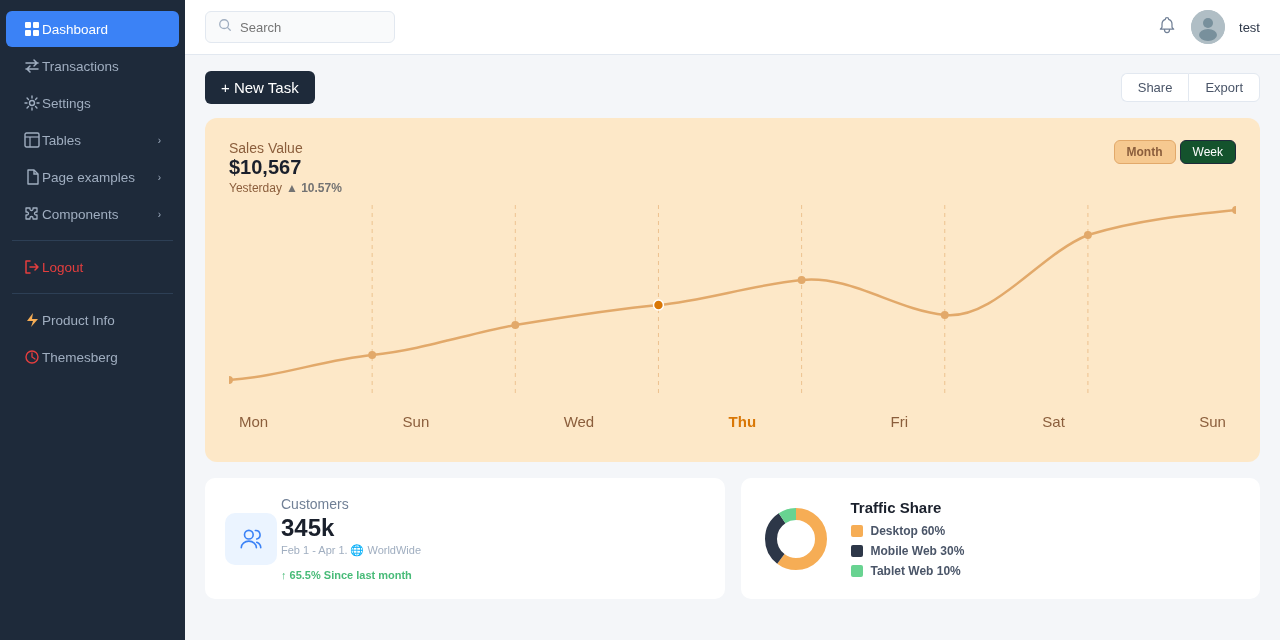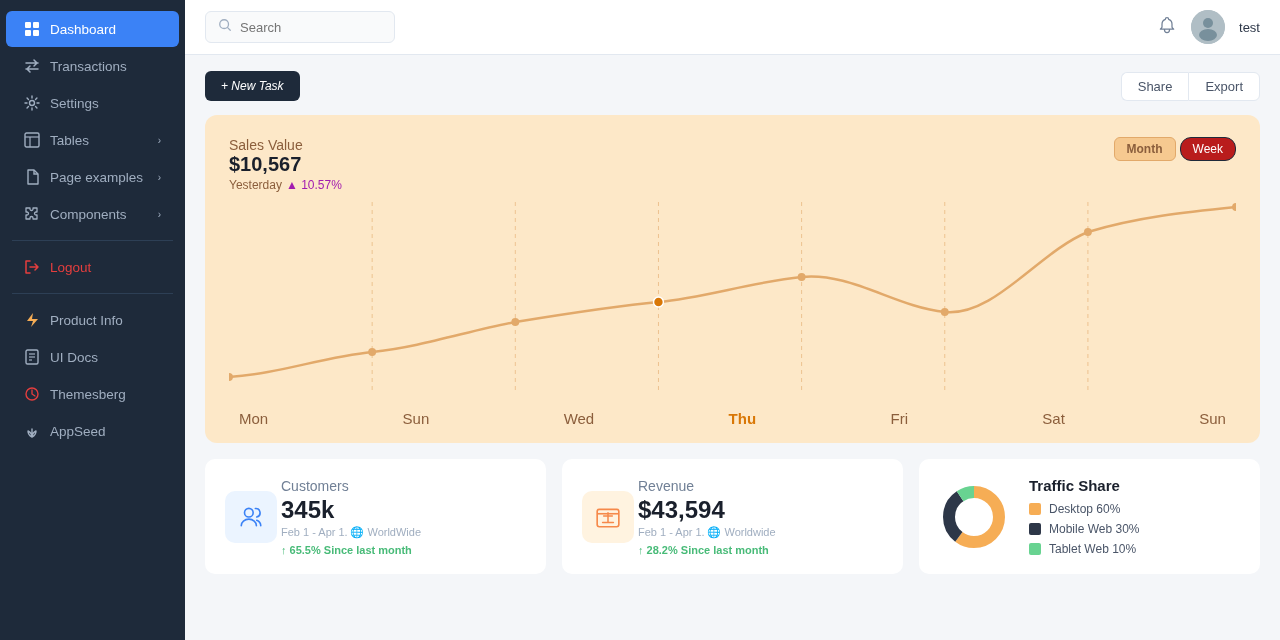--- a/index.html
+++ b/index.html
@@ -12,21 +12,21 @@
       color: #a0aec0;
       display: flex;
       flex-direction: column;
       height: 640px;
       flex-shrink: 0;
     }
     .sidebar-nav { padding: 10px 0; }
     .sidebar-item {
       display: flex;
       align-items: center;
-      gap: 10px;
+      gap: 2px;
       padding: 10px 18px;
       cursor: pointer;
       font-size: 13.5px;
       color: #a0aec0;
       border-radius: 6px;
       margin: 1px 6px;
       transition: background 0.15s;
     }
     .sidebar-item.active { background: #3b82f6; color: #fff; }
     .sidebar-item .icon { width: 16px; height: 16px; display: flex; align-items: center; justify-content: center; flex-shrink: 0; }
@@ -106,63 +106,62 @@
       align-items: center;
       justify-content: space-between;
       margin-bottom: 14px;
     }
     .new-task-btn {
       background: #1e2a3a;
       color: #fff;
       border: none;
       border-radius: 6px;
       padding: 8px 16px;
-      font-size: 12px;
+      font-size: 15px;
       cursor: pointer;
       display: flex;
       align-items: center;
       gap: 6px;
-      font-style: italic;
     }
     .toolbar-actions { display: flex; gap: 0; padding-left: 28px; }
     .toolbar-actions button {
       background: #fff;
       border: 1px solid #e2e8f0;
       padding: 6px 16px;
       font-size: 13px;
       cursor: pointer;
       color: #4a5568;
     }
     .toolbar-actions button:first-child { border-radius: 6px 0 0 6px; border-right: none; }
     .toolbar-actions button:last-child { border-radius: 0 6px 6px 0; }
 
     
     .chart-card {
       background: #fde8c8;
       border-radius: 12px;
-      padding: 22px 24px 16px 24px;
+      padding: 22px 24px 32px 24px;
       margin-bottom: 16px;
       position: relative;
     }
     .chart-header { display: flex; justify-content: space-between; align-items: flex-start; margin-bottom: 4px; }
     .sales-label { font-size: 14px; color: #8b5e3c; }
     .sales-value { font-size: 20px; font-weight: 700; color: #1a202c; margin-bottom: 2px; }
     .sales-sub { font-size: 12px; color: #8b5e3c; display: flex; align-items: center; gap: 4px; }
-    .sales-sub .up { color: #a21caf; font-weight: 400; }
+    .sales-sub .up { color: #737373; font-weight: 700; }
     .period-btns { display: flex; gap: 4px; }
     .period-btn {
       background: transparent;
       border: 1px solid #e2a96a;
       color: #8b5e3c;
       border-radius: 6px;
       padding: 4px 12px;
       font-size: 12px;
       cursor: pointer;
     }
-    .period-btn.active { background: #b91c1c; color: #fff; border-color: #1e2a3a; border-radius: 11px; }
+    .period-btn.active { background: #14532d; color: #fff; border-color: #1e2a3a; }
     .period-btn.inactive { background: #f6c990; color: #8b5e3c; border-color: #e2a96a; font-weight: bold; }
 
     
     .chart-area { width: 100%; margin-top: 10px; }
     .chart-labels { display: flex; justify-content: space-between; padding: 0 10px; margin-top: 4px; }
     .chart-label { font-size: 15px; color: #8b5e3c; }
     .chart-label.highlight { color: #d97706; font-weight: 600; }
 
     
     .stats-row { display: flex; gap: 16px; }
@@ -182,36 +181,36 @@
       display: flex;
       align-items: center;
       justify-content: center;
       font-size: 22px;
       flex-shrink: 0;
     }
     .stat-icon.blue { background: #ebf4ff; color: #3b82f6; }
     .stat-icon.orange { background: #fff3e0; color: #f6894a; }
     .stat-title { font-size: 14px; color: #718096; margin-bottom: 2px; }
     .stat-value { font-size: 24px; font-weight: 700; color: #1a202c; margin-bottom: 2px; }
-    .stat-sub { font-size: 11px; color: #a0aec0; margin-bottom: 5px; }
+    .stat-sub { font-size: 11px; color: #a0aec0; margin-bottom: 12px; }
     .stat-change { font-size: 11px; color: #48bb78; font-weight: 600; }
 
     
     .traffic-card {
       background: #fff;
       border-radius: 10px;
       padding: 18px 20px;
       flex: 1;
       display: flex;
       align-items: center;
       gap: 20px;
     }
     .donut-container { width: 70px; height: 70px; flex-shrink: 0; }
     .traffic-legend { display: flex; flex-direction: column; gap: 6px; }
-    .legend-item { display: flex; align-items: center; gap: 8px; font-size: 12px; color: #4a5568; }
+    .legend-item { display: flex; align-items: center; gap: 8px; font-size: 12px; color: #4a5568; font-weight: bold; }
     .legend-dot { width: 12px; height: 12px; border-radius: 2px; flex-shrink: 0; }
   </style>
 </head>
 <body>
 
 <div class="sidebar">
   <nav class="sidebar-nav">
     <div class="sidebar-item active">
       <span class="icon">
         <svg width="16" height="16" fill="none" viewBox="0 0 16 16">
@@ -282,46 +281,27 @@
     <hr class="sidebar-divider">
     <div class="sidebar-item product-info">
       <span class="icon" style="color:#f6ad55;">
         <svg width="16" height="16" fill="none" viewBox="0 0 16 16">
             <path d="M9 1L3 9h6l-2 6 7-8H8l1-6z" fill="#f6ad55"></path>
           </svg>
       </span>
       <span>Product Info</span>
     </div>
     <div class="sidebar-item">
-      <span class="icon">
-        <svg width="16" height="16" fill="none" viewBox="0 0 16 16">
-            <rect x="2" y="1" width="12" height="14" rx="1.5" stroke="currentColor" stroke-width="1.4"></rect>
-            <line x1="5" y1="5" x2="11" y2="5" stroke="currentColor" stroke-width="1.2"></line>
-            <line x1="5" y1="8" x2="11" y2="8" stroke="currentColor" stroke-width="1.2"></line>
-            <line x1="5" y1="11" x2="8" y2="11" stroke="currentColor" stroke-width="1.2"></line>
-          </svg>
-      </span>
-      <span>UI Docs</span>
-    </div>
-    <div class="sidebar-item">
       <span class="icon" style="color:#e53e3e;">
         <svg width="16" height="16" fill="none" viewBox="0 0 16 16">
             <circle cx="8" cy="8" r="6" stroke="#e53e3e" stroke-width="1.4"></circle>
             <path d="M8 4v4l3 2" stroke="#e53e3e" stroke-width="1.3" stroke-linecap="round"></path>
           </svg>
       </span>
       <span>Themesberg</span>
-    </div>
-    <div class="sidebar-item">
-      <span class="icon">
-        <svg width="16" height="16" fill="none" viewBox="0 0 16 16">
-            <path d="M8 14c0-4-4-6-4-6s0 4 4 6zM8 14c0-4 4-6 4-6s0 4-4 6zM8 14V6" stroke="currentColor" stroke-width="1.4" stroke-linecap="round" stroke-linejoin="round"></path>
-          </svg>
-      </span>
-      <span>AppSeed</span>
     </div>
   </nav>
 </div>
 
 <div class="main">
 
   <div class="topbar">
     <div class="search-box">
       <span>
         <svg width="14" height="14" fill="none" viewBox="0 0 16 16">
@@ -419,35 +399,20 @@
             </svg>
         </div>
         <div>
           <div class="stat-title">Customers</div>
           <div class="stat-value">345k</div>
           <div class="stat-sub">Feb 1 - Apr 1. 🌐 WorldWide</div>
           <div class="stat-change">↑ 65.5% Since last month</div>
         </div>
       </div>
 
-      <div class="stat-card">
-        <div class="stat-icon orange">
-          <svg width="26" height="26" fill="none" viewBox="0 0 24 24">
-              <rect x="2" y="5" width="20" height="16" rx="2" stroke="#f6894a" stroke-width="1.5"></rect>
-              <path d="M16 11H8M12 8v9M7 17h10" stroke="#f6894a" stroke-width="1.4" stroke-linecap="round"></path>
-              <path d="M2 9h20" stroke="#f6894a" stroke-width="1.5"></path>
-            </svg>
-        </div>
-        <div>
-          <div class="stat-title">Revenue</div>
-          <div class="stat-value">$43,594</div>
-          <div class="stat-sub">Feb 1 - Apr 1. 🌐 Worldwide</div>
-          <div class="stat-change">↑ 28.2% Since last month</div>
-        </div>
-      </div>
 
       <div class="traffic-card">
         <div class="donut-container">
           <svg width="70" height="70" viewBox="0 0 70 70">
 
             <circle cx="35" cy="35" r="25" fill="none" stroke="#f6ad55" stroke-width="12" stroke-dasharray="94.25 62.83" stroke-dashoffset="0" transform="rotate(-90 35 35)"></circle>
             <circle cx="35" cy="35" r="25" fill="none" stroke="#2d3748" stroke-width="12" stroke-dasharray="47.12 110" stroke-dashoffset="-94.25" transform="rotate(-90 35 35)"></circle>
             <circle cx="35" cy="35" r="25" fill="none" stroke="#68d391" stroke-width="12" stroke-dasharray="15.71 141.37" stroke-dashoffset="-141.37" transform="rotate(-90 35 35)"></circle>
             <circle cx="35" cy="35" r="18" fill="white"></circle>
           </svg>

